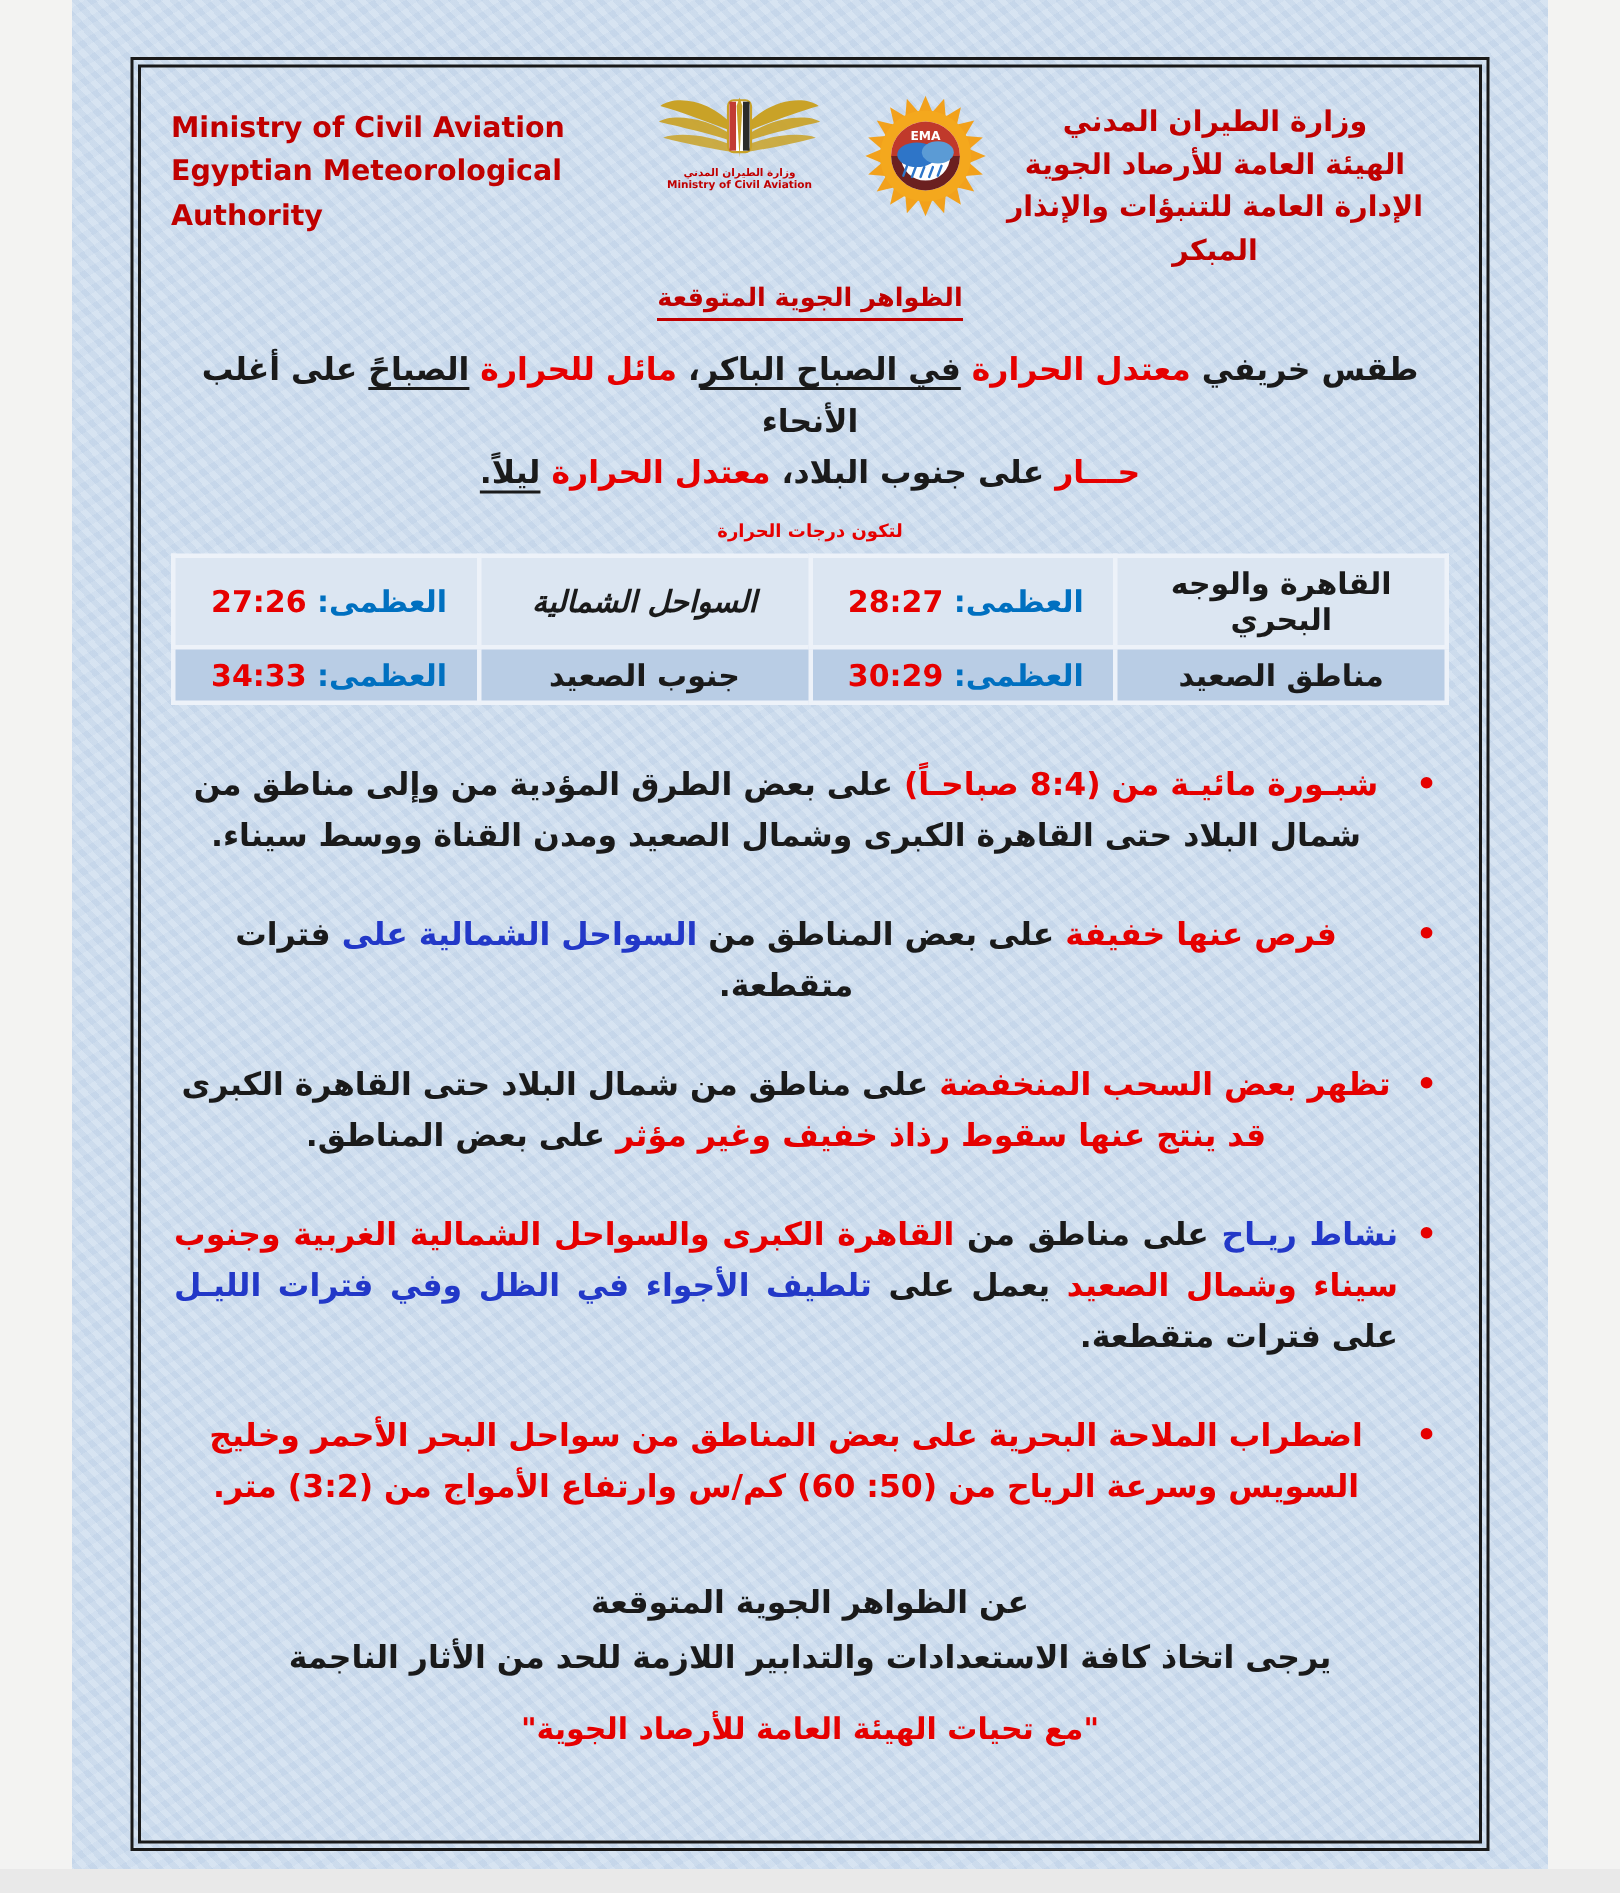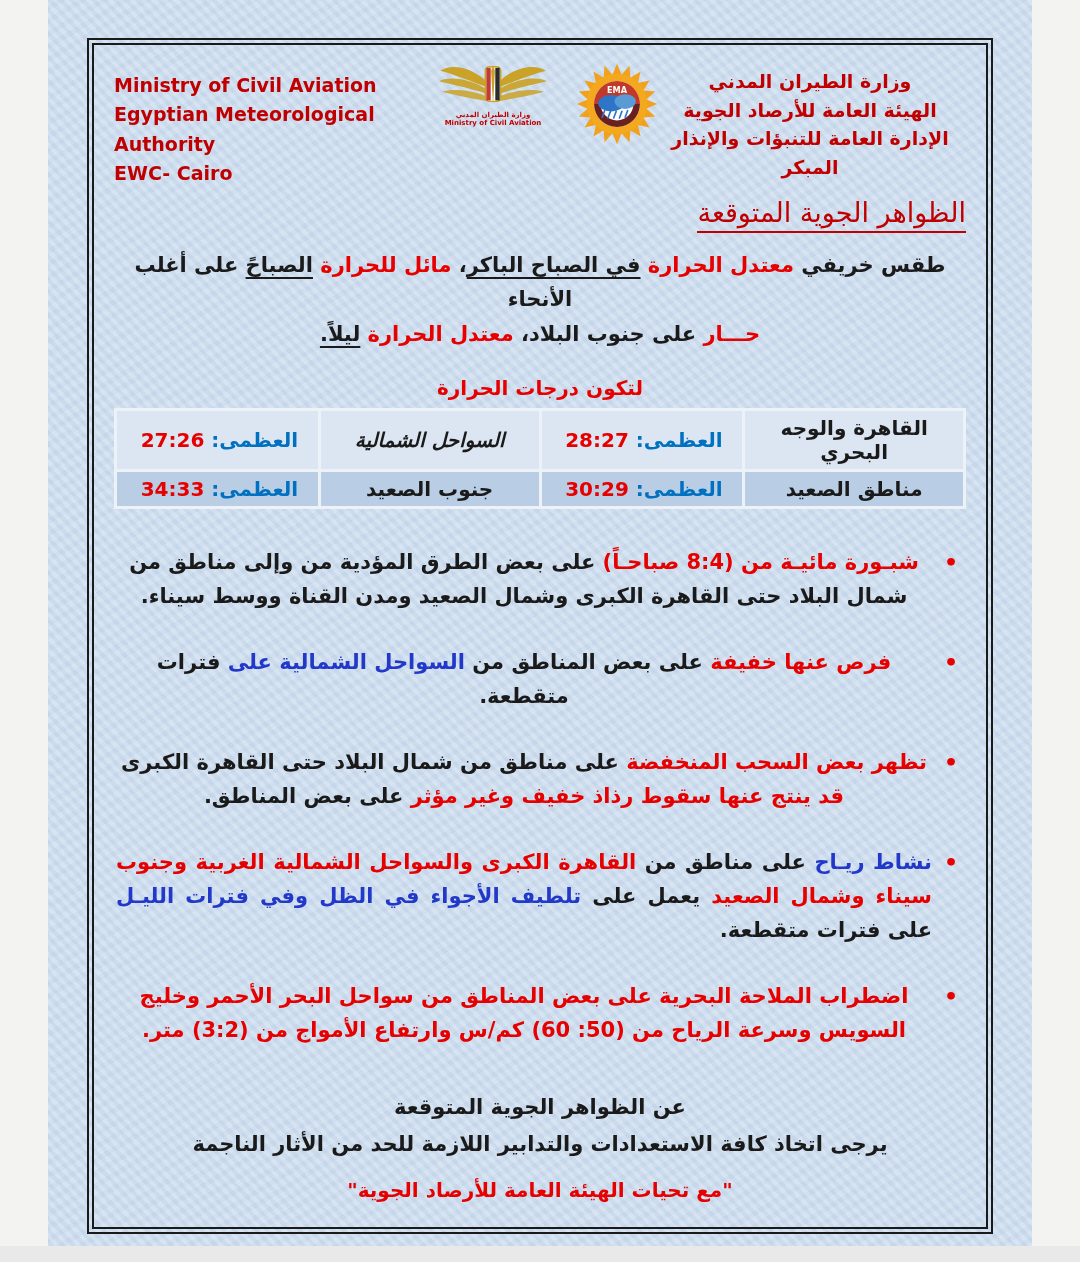--- a/index.html
+++ b/index.html
@@ -15,28 +15,28 @@
          border:7px double var(--border-black,#1a1a1a);padding:12px 20px 0 20px;}
   
   .header{display:flex;align-items:flex-start;}
   .en-block{width:318px;color:var(--dark-red,#C00000);font-weight:bold;font-size:19px;line-height:1.55;padding-top:14px;}
   .logos{display:flex;align-items:flex-start;gap:22px;padding-top:6px;}
   .mca-logo{display:flex;flex-direction:column;align-items:center;width:122px;}
   .mca-cap{color:var(--dark-red,#C00000);font-size:7px;line-height:1.2;text-align:center;font-weight:bold;}
   .ar-block{flex:1;direction:rtl;text-align:center;color:var(--dark-red,#C00000);
             font-weight:bold;font-size:19px;line-height:1.5;padding-top:10px;padding-right:4px;}
   
-  .title-line{margin-top:8px;font-size:27px;font-weight:normal;color:var(--dark-red,#C00000);direction:rtl;}
+  .title-line{text-align:center;margin-top:8px;font-size:17px;font-weight:bold;color:var(--dark-red,#C00000);direction:rtl;}
   .title-line .ul{border-bottom:2.5px solid currentColor;padding-bottom:3px;}
   .date-line{text-align:center;margin-top:12px;font-size:24px;font-weight:bold;color:var(--ink,#1a1a1a);direction:rtl;}
   .date-line .ul{border-bottom:2.5px solid currentColor;padding-bottom:3px;}
   
   .intro{direction:rtl;text-align:center;margin-top:20px;font-size:21px;font-weight:bold;
          line-height:1.65;color:var(--ink,#1a1a1a);}
-  .temps-heading{direction:rtl;text-align:center;margin-top:24px;font-size:20px;font-weight:bold;color:var(--red,#E60000);}
+  .temps-heading{direction:rtl;text-align:center;margin-top:14px;font-size:12px;font-weight:bold;color:var(--red,#E60000);}
   
   .seg{white-space:pre-wrap;}
   .c-red{color:var(--red,#E60000);}
   .c-blue{color:var(--royal-blue,#2238C8);text-align:center;}
   .c-black{color:var(--ink,#1a1a1a);}
   .u{text-decoration:underline;text-decoration-thickness:2px;text-underline-offset:5px;}
   
   table.temps{width:100%;border-collapse:collapse;margin-top:8px;direction:rtl;
               font-size:20px;font-weight:bold;}
   table.temps td{border:3px solid #edf2f9;padding:5px 8px;text-align:center;}
@@ -60,21 +60,20 @@
 <body>
 
 <div class="canvas">
   <div class="paper">
     <div class="frame">
 
       <div class="header">
         <div class="en-block" id="en-block">
             <div>Ministry of Civil Aviation</div>
             <div>Egyptian Meteorological Authority</div>
-            <div>EWC- Cairo</div>
           </div>
 
         <div class="logos">
 
           <div class="mca-logo">
             <svg width="118" height="48" viewBox="0 0 120 50">
               <defs>
                 <g id="wingL" fill="#C9A227">
                   <path d="M56 22 C40 4 16 0 5 8 C20 12 40 20 56 26 Z"></path>
                   <path d="M56 29 C38 16 13 13 4 19 C20 23 40 27 56 33 Z" opacity="0.92"></path>

